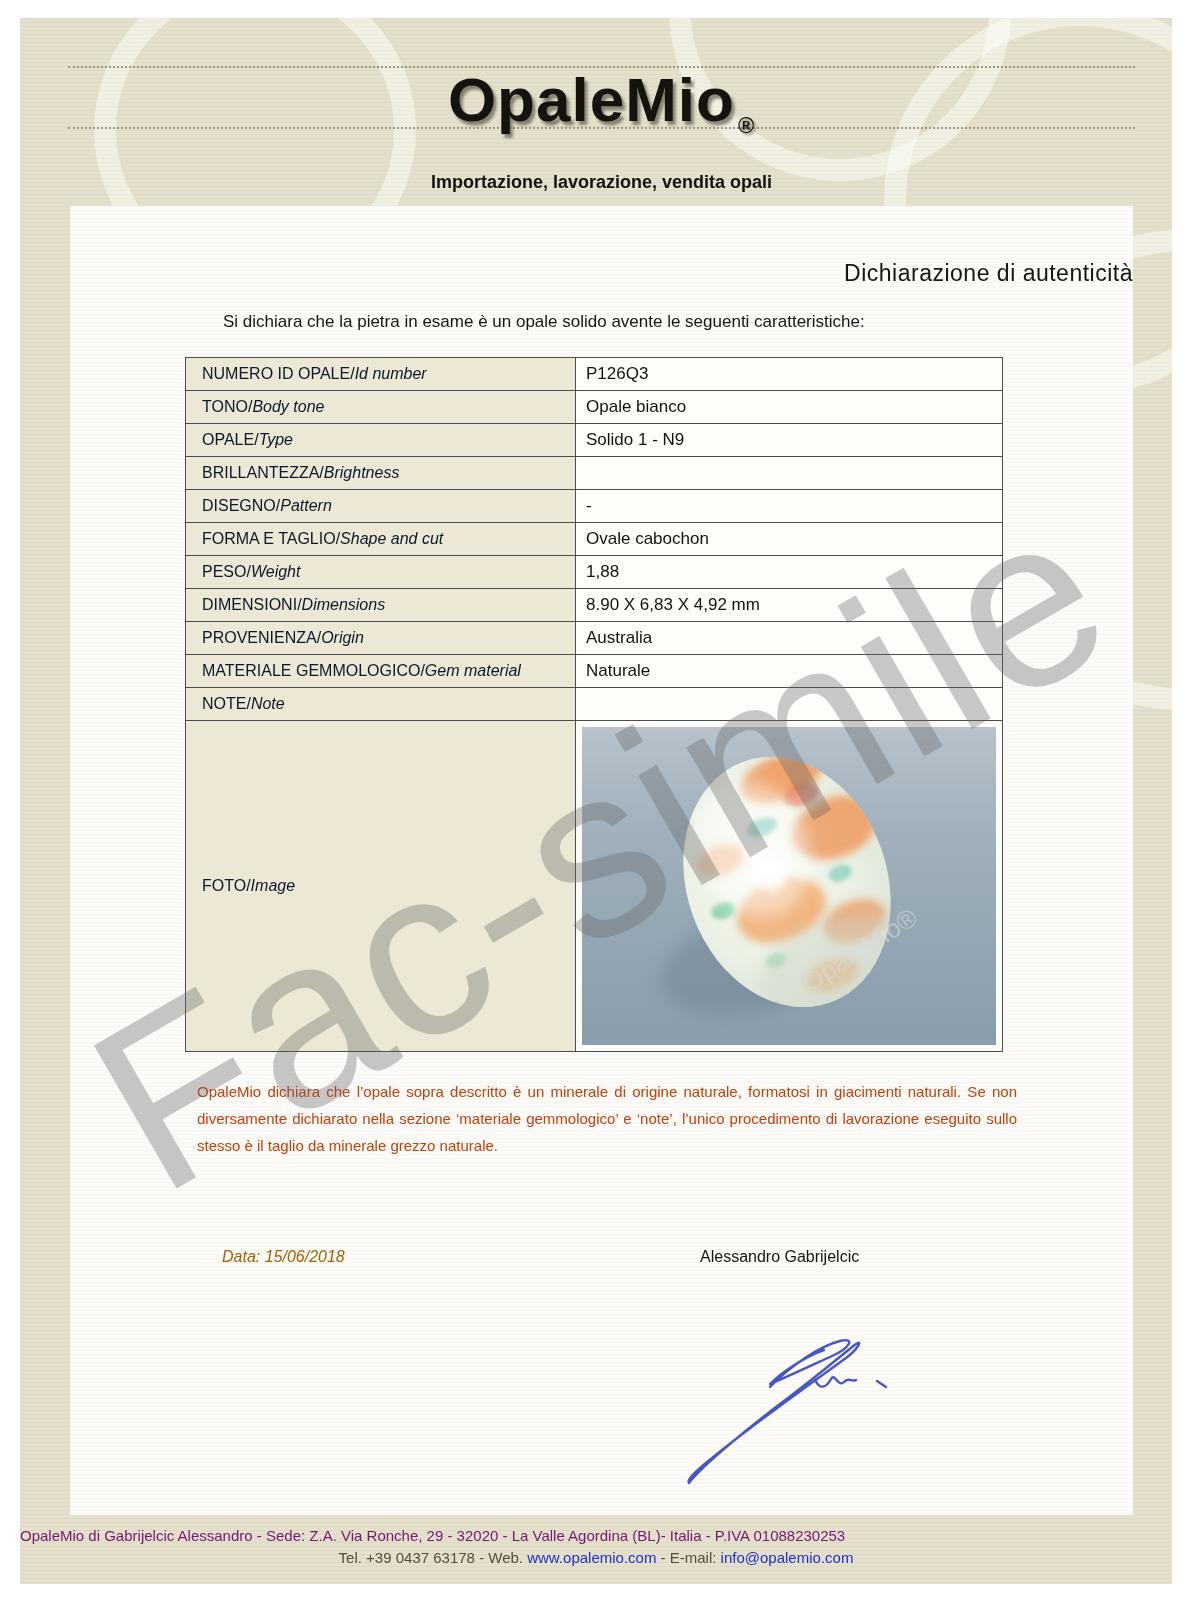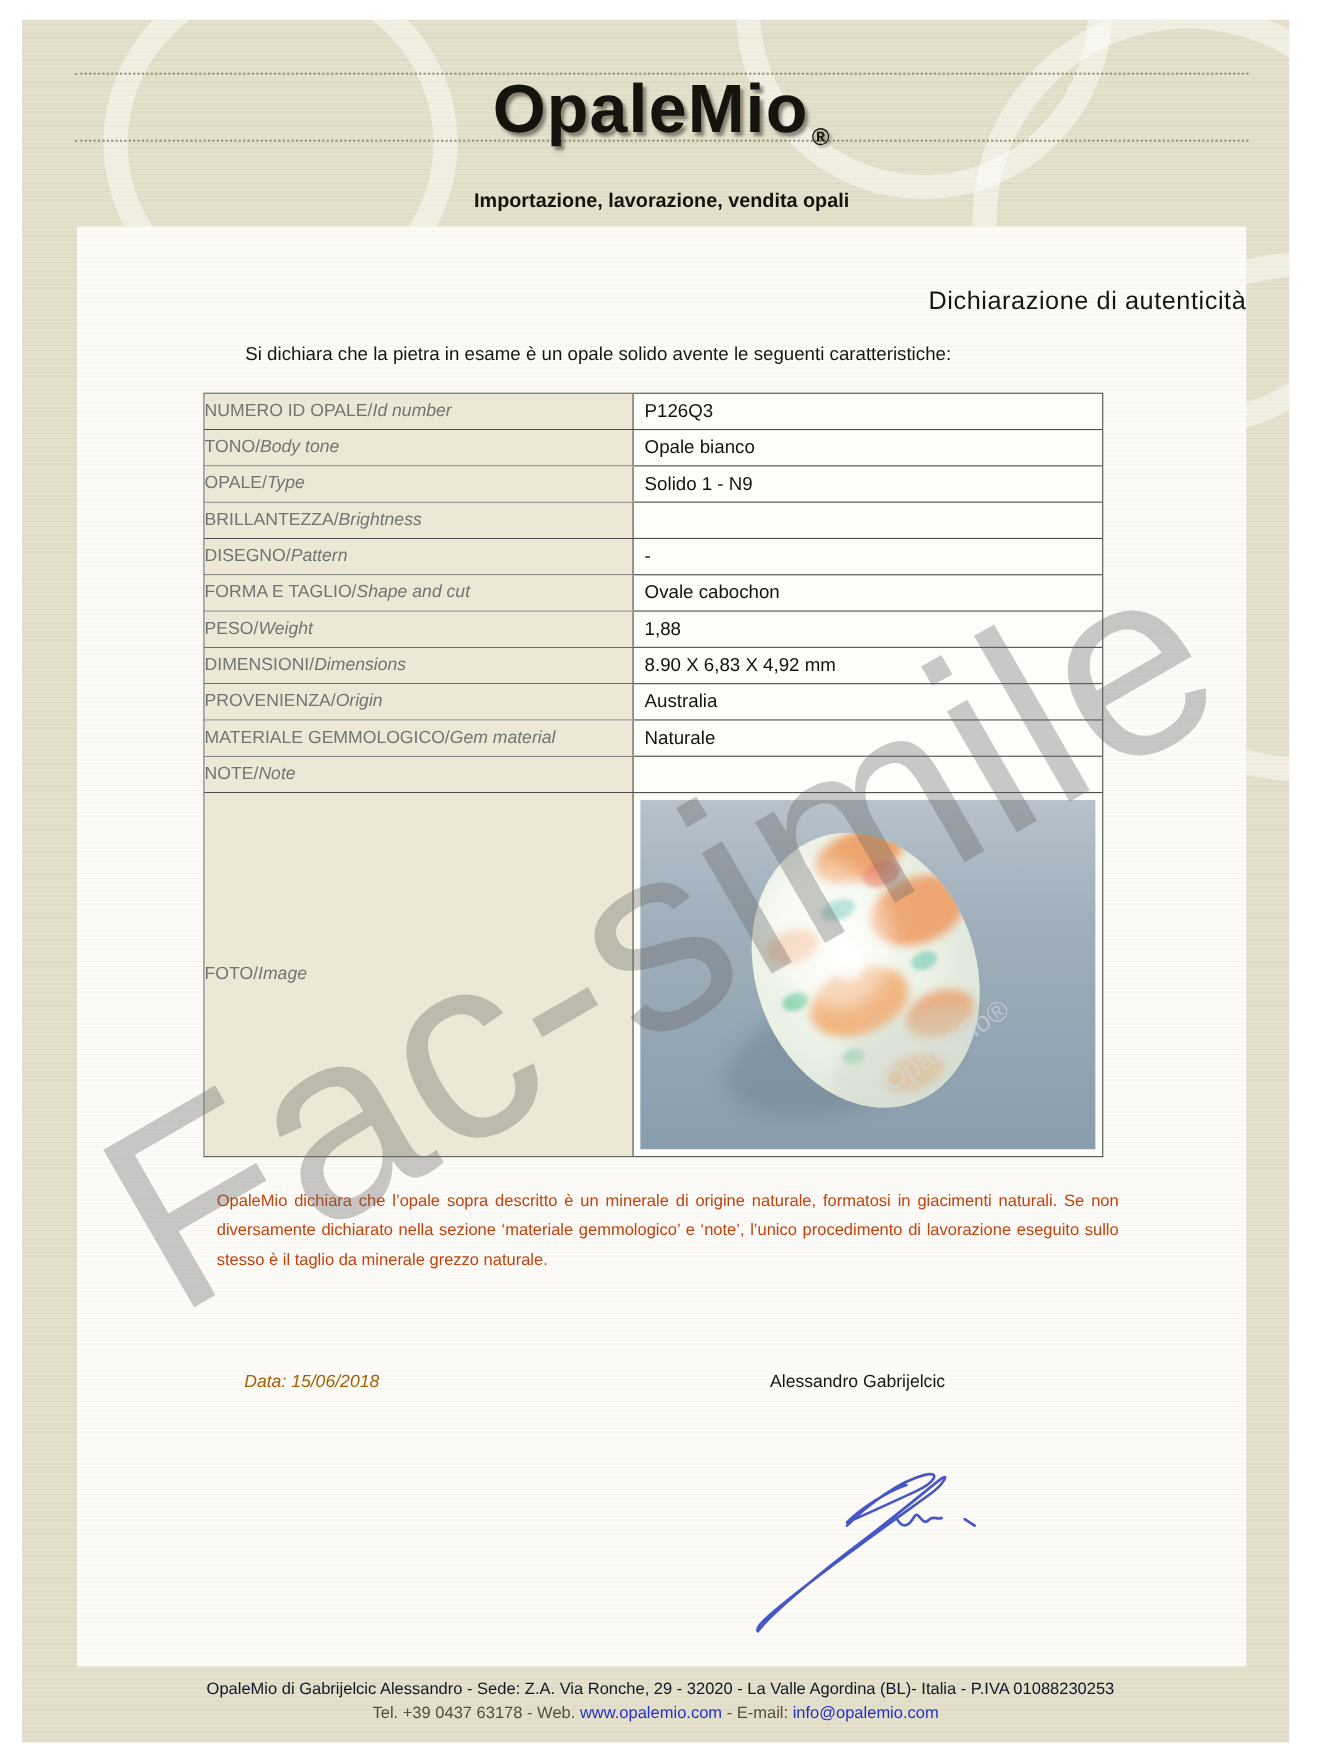--- a/index.html
+++ b/index.html
@@ -16,30 +16,30 @@
   .brand .reg{font-size:22px;vertical-align:-12px;margin-left:3px;text-shadow:2px 2px 2px rgba(55,50,38,.5);}
   .tagline{position:absolute;left:68px;top:172px;width:1067px;text-align:center;font-weight:bold;font-size:18px;color:#14120e;}
   .panel{position:absolute;left:70px;top:206px;width:1063px;height:1309px;background:#fcfbf7;
          background-image:repeating-linear-gradient(180deg, rgba(150,150,140,0.05) 0px, rgba(150,150,140,0.05) 1px, transparent 1px, transparent 4px);}
   .doc-title{position:absolute;left:70px;top:260px;width:1063px;text-align:right;font-size:23px;letter-spacing:.5px;color:#17150f;}
   .intro{position:absolute;left:183px;top:312px;font-size:17px;color:#17150f;margin-left:40px;}
   .cert-table{position:absolute;left:185px;top:357px;width:816px;border:1px solid #4c4c4c;background:#fdfdfa;box-sizing:content-box;}
   .t-row{display:flex;border-bottom:1px solid #4c4c4c;height:32px;}
   .t-row.photo-row{height:330px;border-bottom:none;}
   .t-label{width:390px;min-width:390px;background:#ece8d5;border-right:1px solid #4c4c4c;display:flex;align-items:center;
-           padding:0 0;box-sizing:border-box;font-size:16px;color:#737373;white-space:nowrap;}
+           padding:0 16px;box-sizing:border-box;font-size:16px;color:#0f172a;white-space:nowrap;}
   .len{font-style:italic;}
   .t-value{flex:1;display:flex;align-items:center;padding:0 10px;font-size:17px;color:#14120e;box-sizing:border-box;}
   .photo-cell{padding:6px;align-items:flex-start;}
   .photo{width:414px;height:318px;display:block;}
   .para{position:absolute;left:197px;top:1078px;width:820px;font-size:15px;line-height:27px;text-align:justify;color:#c2410c;}
   .dateline{position:absolute;left:222px;top:1248px;font-size:16px;color:#a16207;font-style:italic;}
   .signer{position:absolute;left:700px;top:1248px;font-size:16px;color:#17150f;}
   .signature{position:absolute;left:620px;top:1300px;}
-  .footer1{position:absolute;left:20px;top:1527px;width:993px;text-align:right;font-size:15px;color:#0f172a;}
+  .footer1{position:absolute;left:20px;top:1527px;width:993px;text-align:left;font-size:15px;color:#701a75;}
   .footer2{position:absolute;left:20px;top:1549px;width:1152px;text-align:center;font-size:15px;color:#564c40;}
   .link{color:#2230c8;text-decoration:none;cursor:pointer;}
   .facsimile{position:absolute;left:50%;top:848px;transform:translate(-50%,-50%) rotate(-30deg);
              font-size:240px;color:rgba(100,100,100,.35);white-space:nowrap;pointer-events:none;z-index:30;letter-spacing:2px;}
 </style>
 </head>
 <body>
 
 <div class="page">
 

